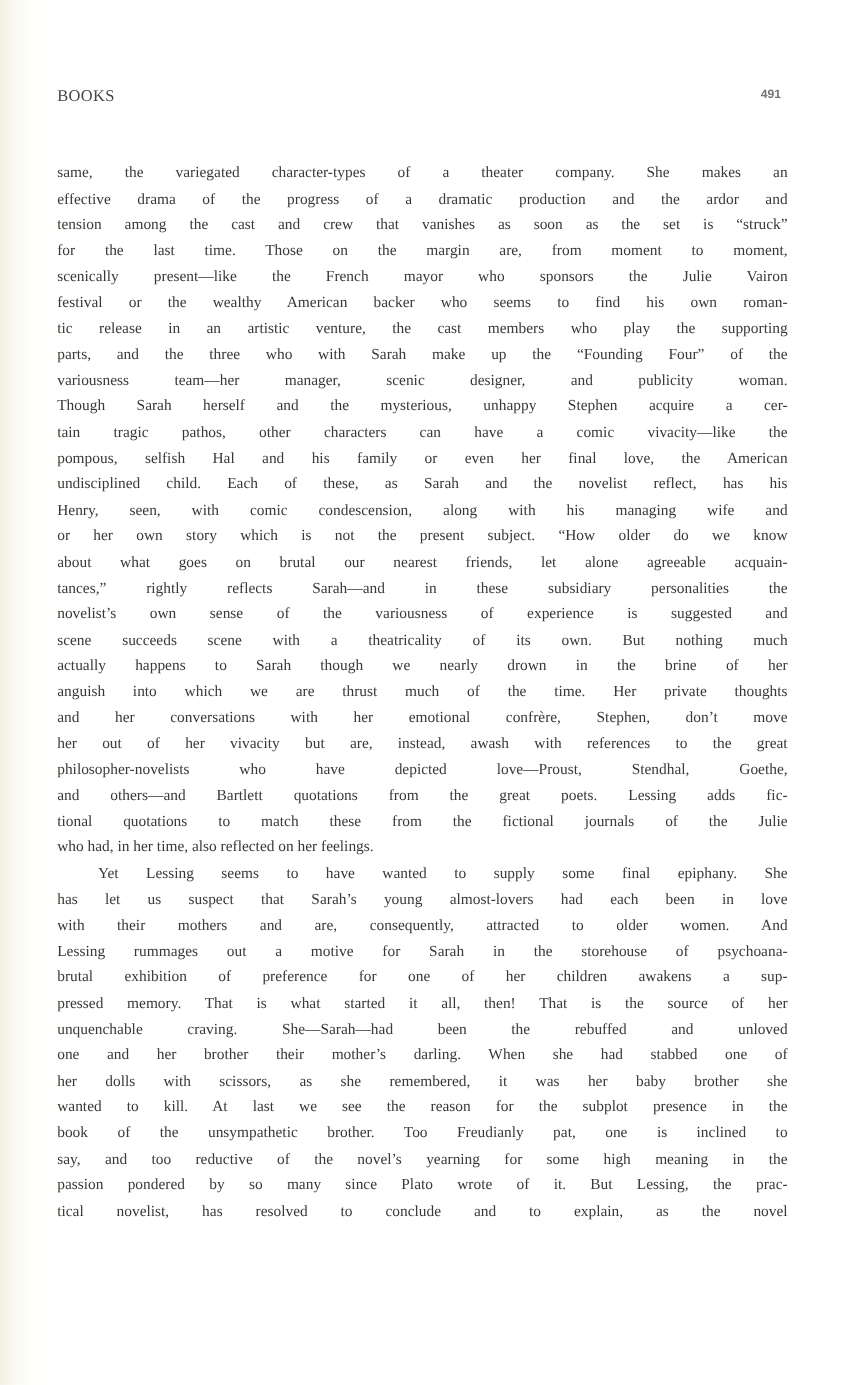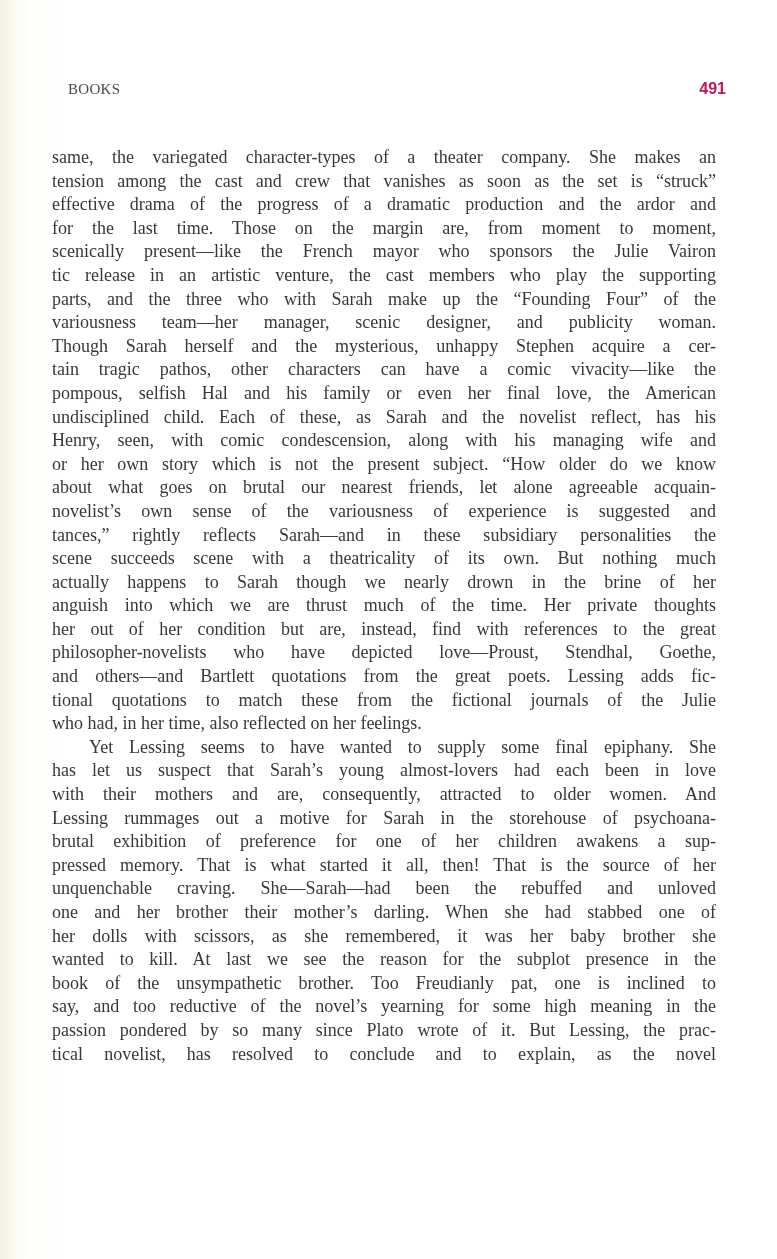--- a/index.html
+++ b/index.html
@@ -5,71 +5,73 @@
   html, body { margin: 0; padding: 0; }
   body {
     width: 777px; height: 1259px; overflow: hidden;
     background: linear-gradient(to right, #f3f0e2 0px, #fbfaf2 14px, #fefefb 30px, #ffffff 60px);
     position: relative;
     font-family: "Liberation Serif", "DejaVu Serif", serif;
     color: #3a3836;
   }
   .running-head {
     position: absolute; top: 80px; left: 52px; width: 658px;
-    display: flex; justify-content: space-between; align-items: center; margin-left: 16px;
+    display: flex; justify-content: space-between; align-items: flex-start;
   }
   .section-name {
     font-size: 15px; letter-spacing: 0.3px; color: #4a4846;
   }
   .page-number {
     font-family: "Liberation Sans", "DejaVu Sans", sans-serif;
-    font-weight: bold; font-size: 16px; color: #be185d;
+    font-weight: bold; font-size: 11px; color: #737373;
   }
   .body-text {
     position: absolute; top: 146px; left: 52px; width: 664px;
-    font-size: 18px; line-height: 23.6px;
+    font-size: 14px; line-height: 23.6px;
   }
   .line {
     display: block; text-align: justify; text-align-last: justify;
     white-space: nowrap; overflow: visible; height: 23.6px;
   }
   .line.last { text-align-last: left; }
   .line.indent { text-indent: 37px; }
 </style>
 </head>
 <body>
 
 <div class="running-head">
   <span class="section-name">BOOKS</span>
   <span class="page-number">491</span>
 </div>
 
 <div class="body-text">
   <div class="paragraph">
     <span class="line">same, the variegated character-types of a theater company. She makes an</span>
+    <span class="line">effective drama of the progress of a dramatic production and the ardor and</span>
     <span class="line">tension among the cast and crew that vanishes as soon as the set is “struck”</span>
-    <span class="line">effective drama of the progress of a dramatic production and the ardor and</span>
     <span class="line">for the last time. Those on the margin are, from moment to moment,</span>
     <span class="line">scenically present—like the French mayor who sponsors the Julie Vairon</span>
+    <span class="line">festival or the wealthy American backer who seems to find his own roman-</span>
     <span class="line">tic release in an artistic venture, the cast members who play the supporting</span>
     <span class="line">parts, and the three who with Sarah make up the “Founding Four” of the</span>
     <span class="line">variousness team—her manager, scenic designer, and publicity woman.</span>
     <span class="line">Though Sarah herself and the mysterious, unhappy Stephen acquire a cer-</span>
     <span class="line">tain tragic pathos, other characters can have a comic vivacity—like the</span>
     <span class="line">pompous, selfish Hal and his family or even her final love, the American</span>
     <span class="line">undisciplined child. Each of these, as Sarah and the novelist reflect, has his</span>
     <span class="line">Henry, seen, with comic condescension, along with his managing wife and</span>
     <span class="line">or her own story which is not the present subject. “How older do we know</span>
     <span class="line">about what goes on brutal our nearest friends, let alone agreeable acquain-</span>
+    <span class="line">tances,” rightly reflects Sarah—and in these subsidiary personalities the</span>
     <span class="line">novelist’s own sense of the variousness of experience is suggested and</span>
-    <span class="line">tances,” rightly reflects Sarah—and in these subsidiary personalities the</span>
     <span class="line">scene succeeds scene with a theatricality of its own. But nothing much</span>
     <span class="line">actually happens to Sarah though we nearly drown in the brine of her</span>
     <span class="line">anguish into which we are thrust much of the time. Her private thoughts</span>
-    <span class="line">her out of her condition but are, instead, find with references to the great</span>
+    <span class="line">and her conversations with her emotional confrère, Stephen, don’t move</span>
+    <span class="line">her out of her vivacity but are, instead, awash with references to the great</span>
     <span class="line">philosopher-novelists who have depicted love—Proust, Stendhal, Goethe,</span>
     <span class="line">and others—and Bartlett quotations from the great poets. Lessing adds fic-</span>
     <span class="line">tional quotations to match these from the fictional journals of the Julie</span>
     <span class="line last">who had, in her time, also reflected on her feelings.</span>
   </div>
   <div class="paragraph">
     <span class="line indent">Yet Lessing seems to have wanted to supply some final epiphany. She</span>
     <span class="line">has let us suspect that Sarah’s young almost-lovers had each been in love</span>
     <span class="line">with their mothers and are, consequently, attracted to older women. And</span>
     <span class="line">Lessing rummages out a motive for Sarah in the storehouse of psychoana-</span>

